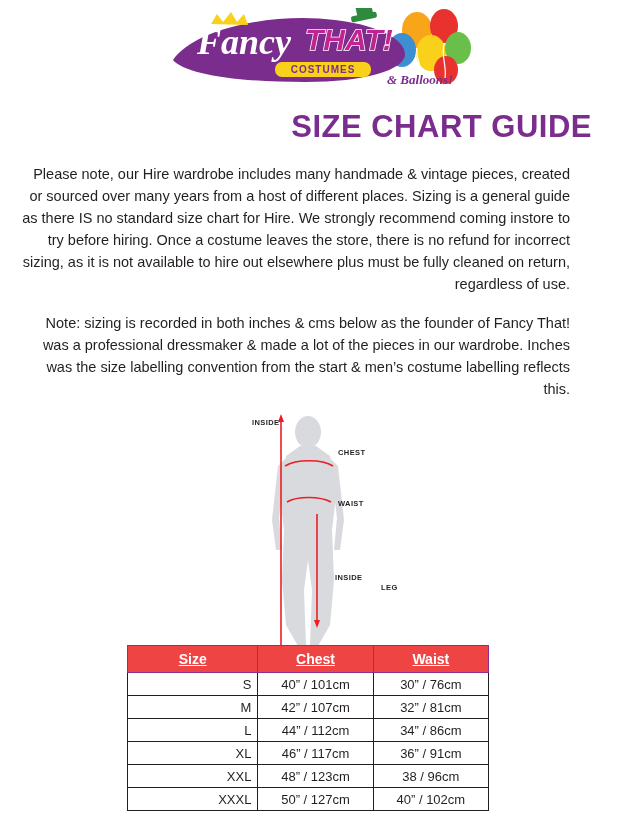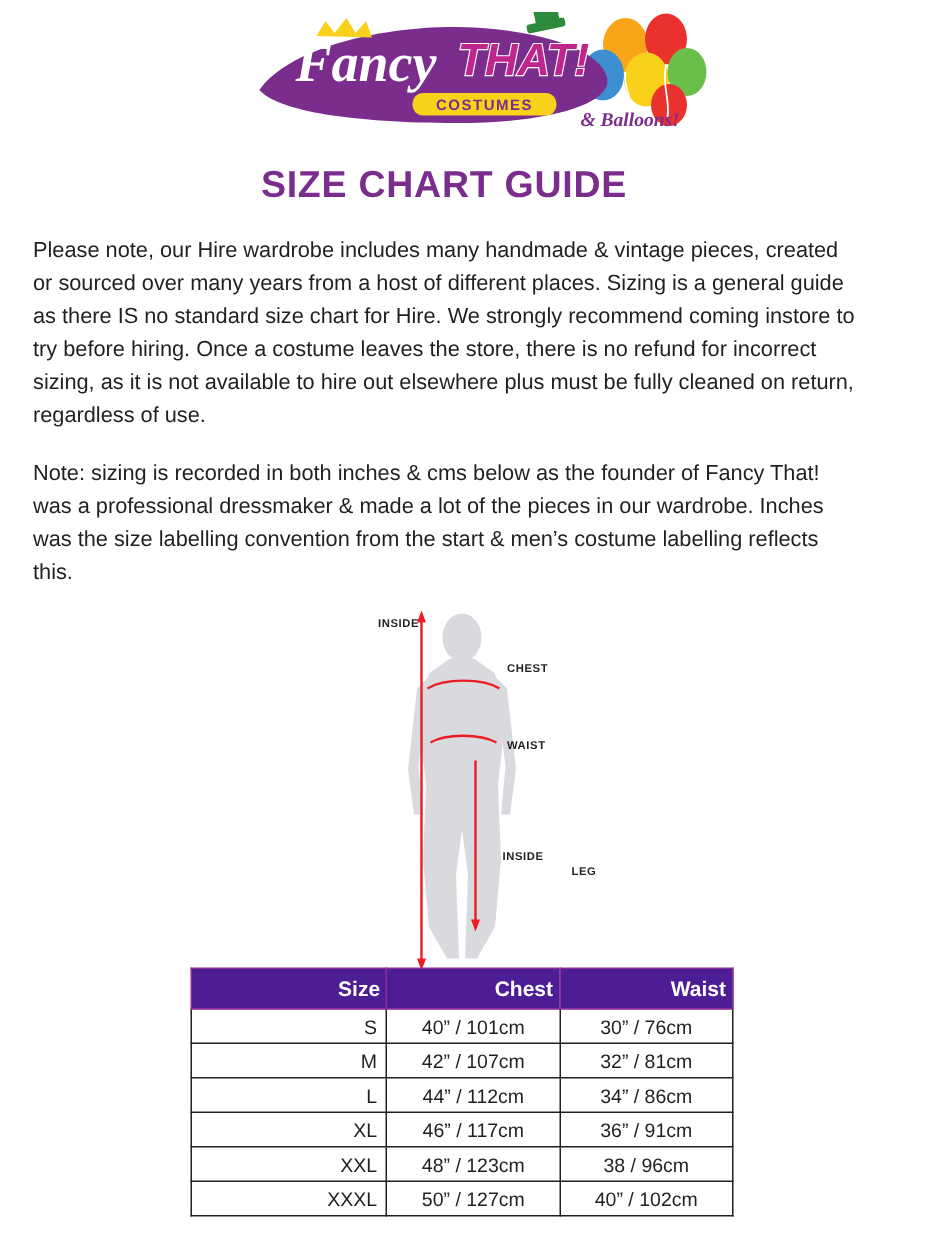--- a/index.html
+++ b/index.html
@@ -29,31 +29,31 @@
   .logo {
     position: absolute;
     left: 155px;
     top: 8px;
     width: 330px;
     height: 82px;
   }
 
   
   .title {
-    text-align: center;
+    text-align: right;
     color: #7b2d8e;
-    font-size: 25px;
+    font-size: 31px;
     font-weight: bold;
     letter-spacing: 0.5px;
     margin: 14px 0 0 0;
   }
 
   
   .para {
-    text-align: left;
+    text-align: right;
     font-size: 14.5px;
     line-height: 22px;
     color: #231f20;
     margin: 18px 22px 0 22px;
   }
   .para.second {
     margin-top: 17px;
   }
 
   
@@ -81,27 +81,28 @@
     left: 127px;
     top: 645px;
     width: 362px;
   }
   table.size-chart {
     border-collapse: collapse;
     width: 362px;
     font-size: 13px;
   }
   table.size-chart th {
-    background: #4c1d95;
+    background: #ef4444;
     color: #ffffff;
     font-size: 14px;
     font-weight: bold;
-    text-align: right;
+    text-align: center;
     padding: 5px 4px;
     border: 1px solid #8e2f96;
+    text-decoration: underline;
   }
   table.size-chart td {
     border: 1px solid #231f20;
     padding: 2px 6px;
     height: 18px;
   }
   table.size-chart td.c-size {
     text-align: right;
     width: 133px;
   }

